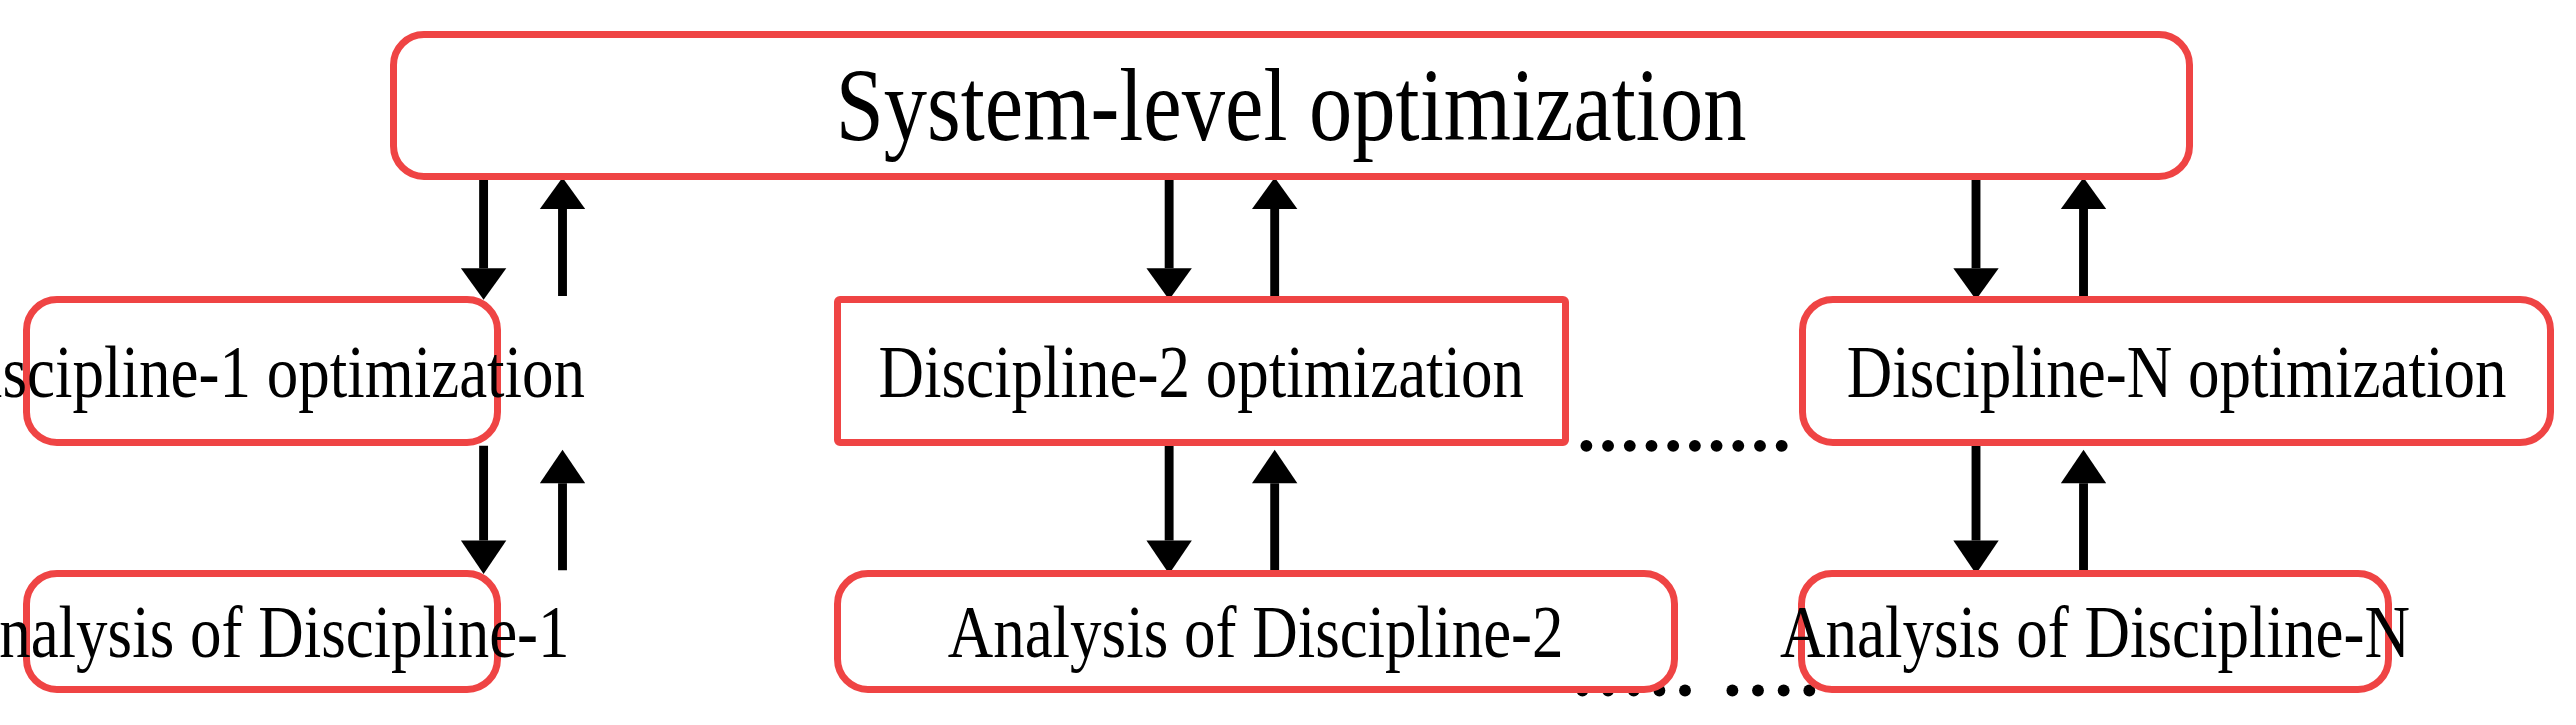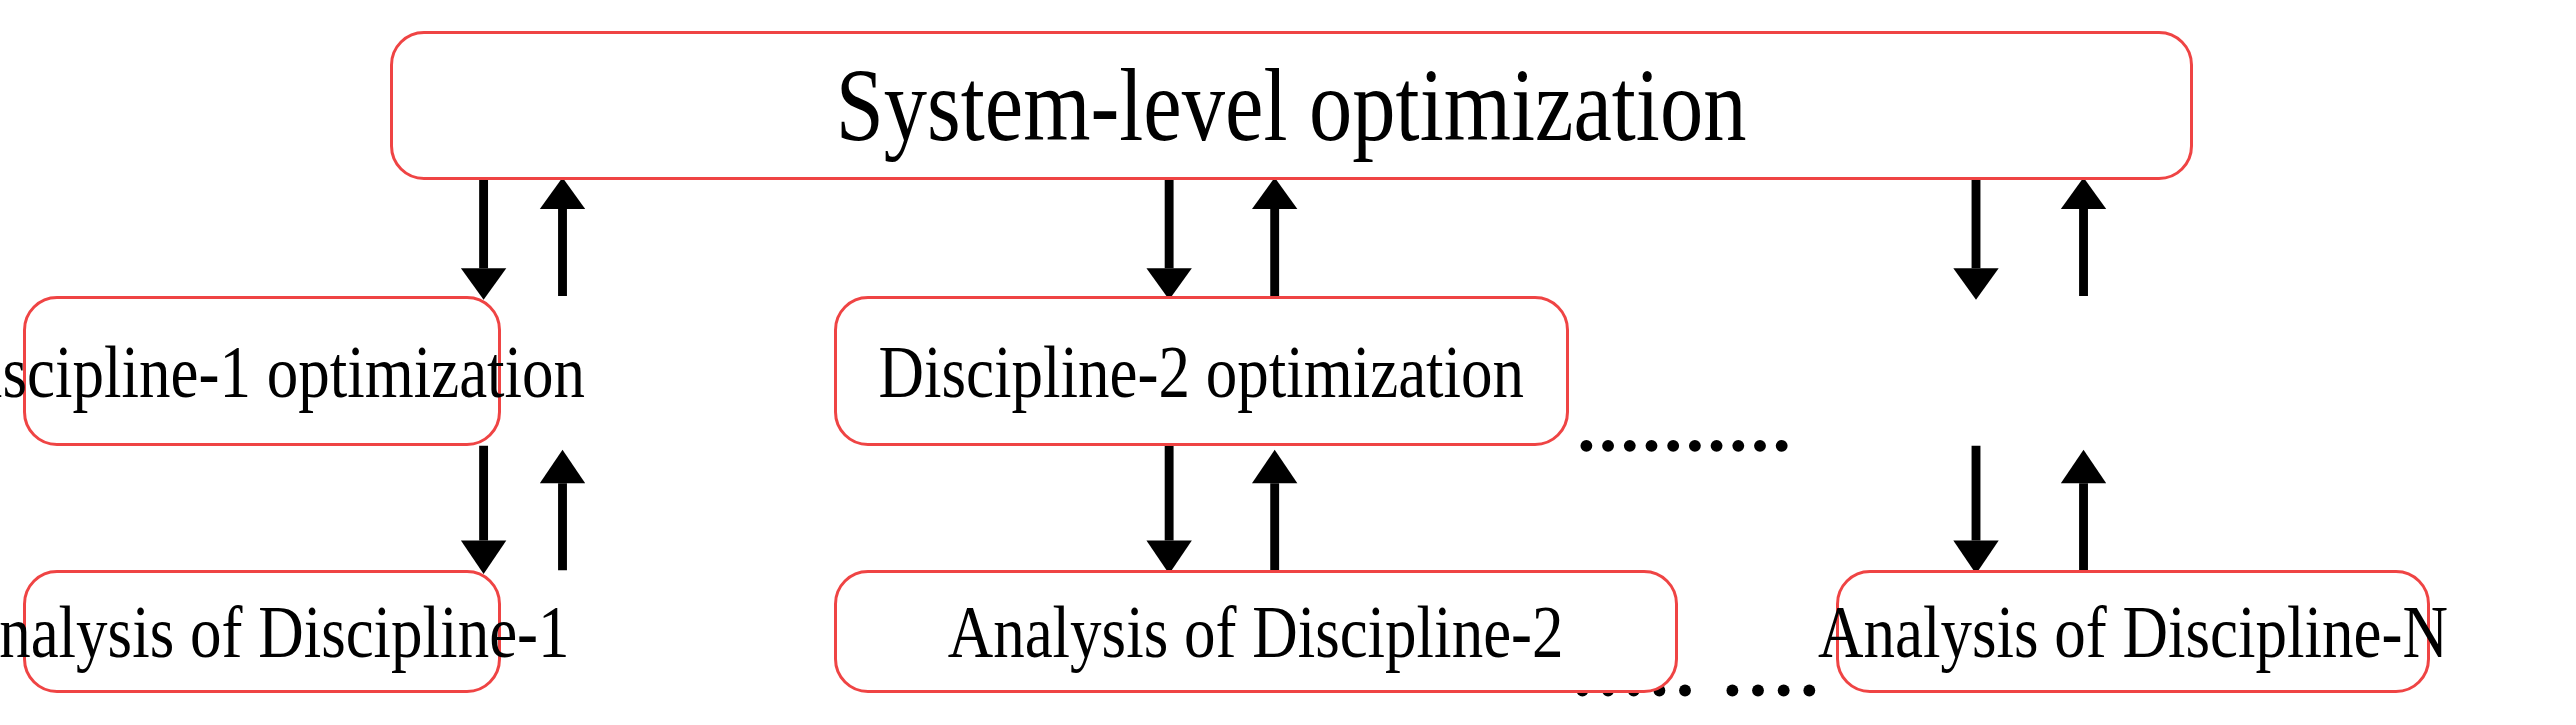--- a/index.html
+++ b/index.html
@@ -19,21 +19,21 @@
   #diagram-svg {
     position: absolute;
     left: 0;
     top: 0;
     width: 2576px;
     height: 725px;
   }
   .node-box {
     position: absolute;
     box-sizing: border-box;
-    border: 3px solid #ef4444;
+    border: 7px solid #ef4444;
     border-radius: 34px;
     background: #ffffff;
     display: flex;
     align-items: center;
     justify-content: center;
   }
   .node-label {
     color: #000000;
     font-family: "Liberation Serif", "DejaVu Serif", serif;
     white-space: nowrap;
@@ -56,25 +56,25 @@
   }
   .node-analysis {
     top: 570px;
     height: 123px;
   }
   .node-disc .node-label,
   .node-analysis .node-label {
     font-size: 75px;
   }
   #node-disc-1 { left: 23px;   width: 478px; }
-  #node-disc-2 { left: 834px;  width: 735px; }
+  #node-disc-2 { left: 834px;  width: 735px; border-radius: 6px; }
   #node-disc-n { left: 1799px; width: 755px; }
   #node-analysis-1 { left: 23px;   width: 478px; }
   #node-analysis-2 { left: 834px;  width: 844px; }
-  #node-analysis-n { left: 1836px; width: 594px; }
+  #node-analysis-n { left: 1798px; width: 594px; }
 </style>
 </head>
 <body>
 
 <div id="canvas">
 
   <svg id="diagram-svg" viewBox="0 0 2611 735" xmlns="http://www.w3.org/2000/svg">
     <defs>
       <marker id="arrow-down" markerWidth="10" markerHeight="9" refX="5" refY="9" orient="auto" markerUnits="userSpaceOnUse">
         <path d="M0,0 L10,0 L5,9 Z" fill="#000000"></path>
@@ -158,20 +158,23 @@
   <div class="node-box" id="node-system">
     <span class="node-label">System-level optimization</span>
   </div>
 
   <div class="node-box node-disc" id="node-disc-1">
     <span class="node-label">Discipline-1 optimization</span>
   </div>
   <div class="node-box node-disc" id="node-disc-2">
     <span class="node-label">Discipline-2 optimization</span>
   </div>
+  <div class="node-box node-disc" id="node-disc-n">
+    <span class="node-label">Discipline-N optimization</span>
+  </div>
 
   <div class="node-box node-analysis" id="node-analysis-1">
     <span class="node-label">Analysis of Discipline-1</span>
   </div>
   <div class="node-box node-analysis" id="node-analysis-2">
     <span class="node-label">Analysis of Discipline-2</span>
   </div>
   <div class="node-box node-analysis" id="node-analysis-n">
     <span class="node-label">Analysis of Discipline-N</span>
   </div>

